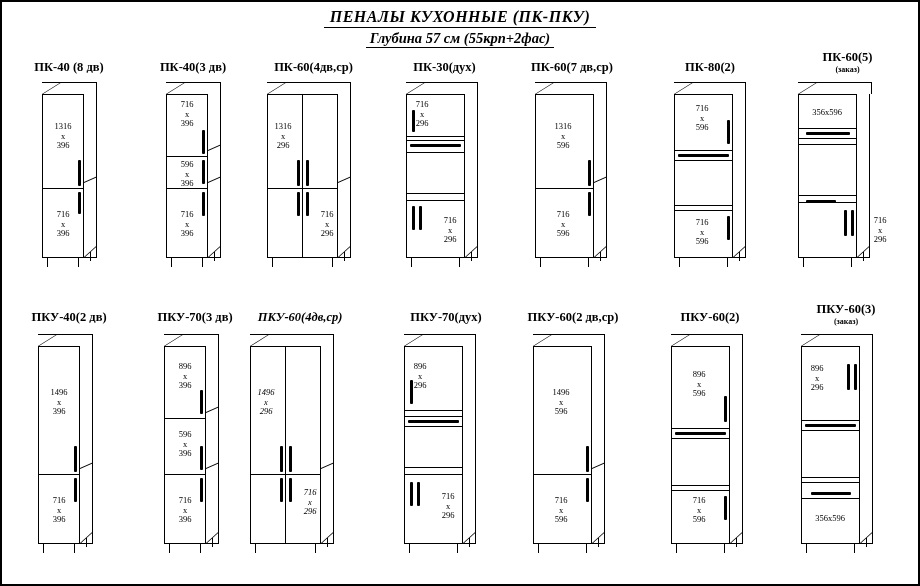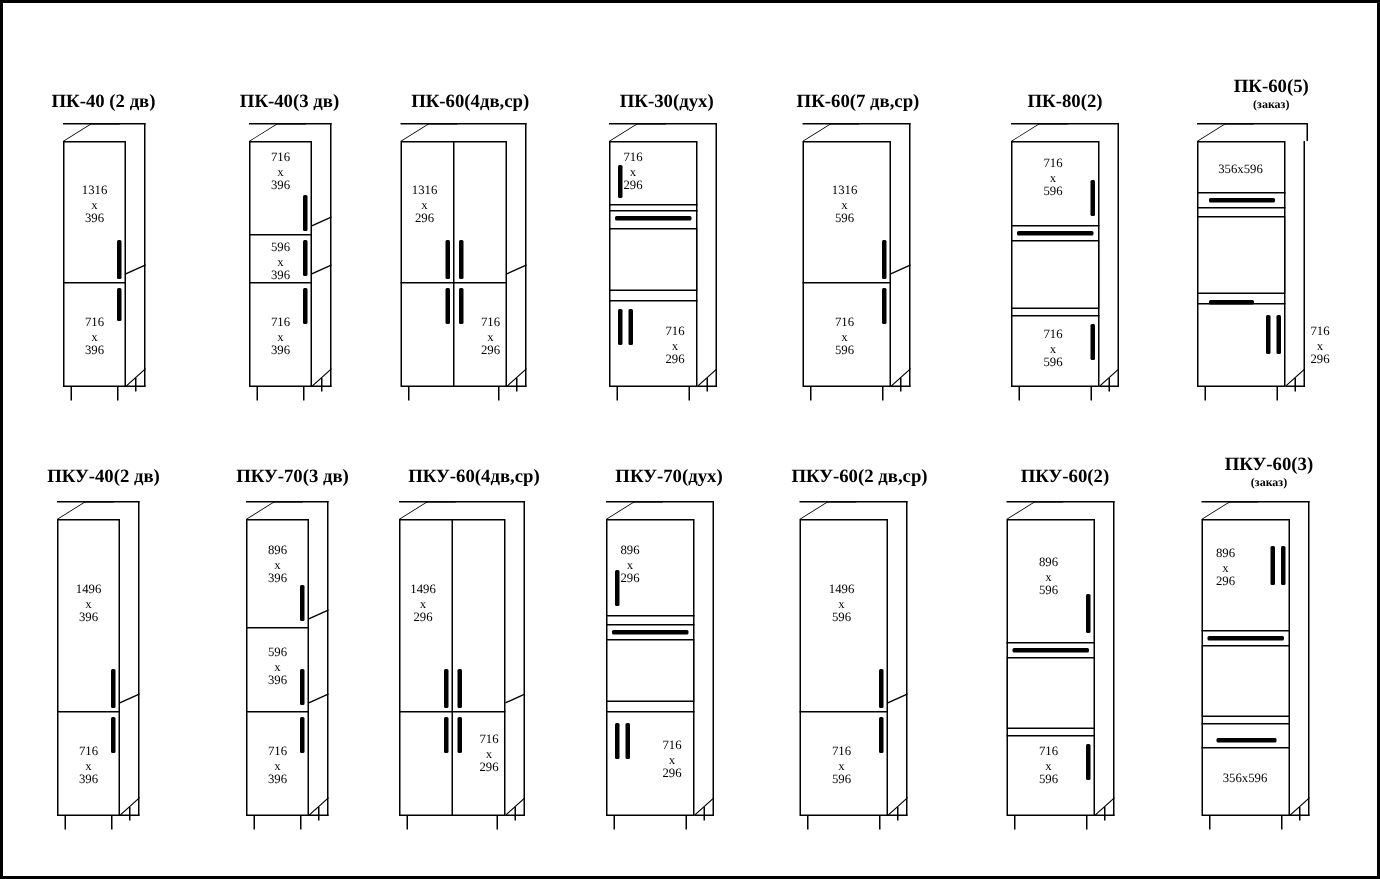--- a/index.html
+++ b/index.html
@@ -147,23 +147,27 @@
     border: 1.3px solid #000;
     background: #fff;
     box-sizing: border-box;
   }
 </style>
 </head>
 <body>
 
 <div id="sheet">
 
+  <div class="title-block">
+    <div class="title-main">ПЕНАЛЫ  КУХОННЫЕ (ПК-ПКУ)</div>
+    <div class="title-sub"><span class="u">Глубина 57 см (55крп+2фас)</span></div>
+  </div>
 
   <div class="cab" style="left:8px; top:58px; width:118px; height:220px;">
-    <div class="cab-label">ПК-40 (2 дв)</div>
+    <div class="cab-label">ПК-40 (8 дв)</div>
 
     <div class="depth-top" style="left:32px; top:22px; width:20px; height:12px; transform:skewX(-58deg); transform-origin:bottom left;"></div>
     <div class="hline" style="left:32px; top:22px; width:55px;"></div>
     <div class="vline" style="left:86px; top:22px; height:12px;"></div>
     <div class="face" style="left:32px; top:34px; width:42px; height:164px;"></div>
     <div class="side" style="left:74px; top:34px; width:13px; height:164px; border-right:1.4px solid #000; border-bottom:1.4px solid #000;"></div>
     <div class="hline" style="left:74px; top:197px; width:13px; transform:skewY(-42deg); transform-origin:left;"></div>
 
     <div class="hline" style="left:32px; top:128px; width:42px;"></div>
     <div class="hline" style="left:74px; top:122px; width:13px; transform:skewY(-24deg); transform-origin:left;"></div>
@@ -386,21 +390,21 @@
 x
 396</div>
     <div class="dim" style="left:32px; top:120px; width:42px;">596
 x
 396</div>
     <div class="dim" style="left:32px; top:186px; width:42px;">716
 x
 396</div>
   </div>
 
-  <div class="cab" style="left:248px; top:308px; width:132px; height:260px;">
+  <div class="cab" style="left:232px; top:308px; width:132px; height:260px;font-style:italic;">
     <div class="cab-label">ПКУ-60(4дв,ср)</div>
     <div class="depth-top" style="left:16px; top:24px; width:20px; height:12px; transform:skewX(-58deg); transform-origin:bottom left;"></div>
     <div class="hline" style="left:16px; top:24px; width:84px;"></div>
     <div class="vline" style="left:99px; top:24px; height:12px;"></div>
     <div class="face" style="left:16px; top:36px; width:71px; height:198px;"></div>
     <div class="side" style="left:87px; top:36px; width:13px; height:198px; border-right:1.4px solid #000; border-bottom:1.4px solid #000;"></div>
     <div class="hline" style="left:87px; top:233px; width:13px; transform:skewY(-42deg); transform-origin:left;"></div>
     <div class="hline" style="left:16px; top:164px; width:71px;"></div>
     <div class="hline" style="left:87px; top:158px; width:13px; transform:skewY(-24deg); transform-origin:left;"></div>
     <div class="vline" style="left:51px; top:36px; height:198px;"></div>

